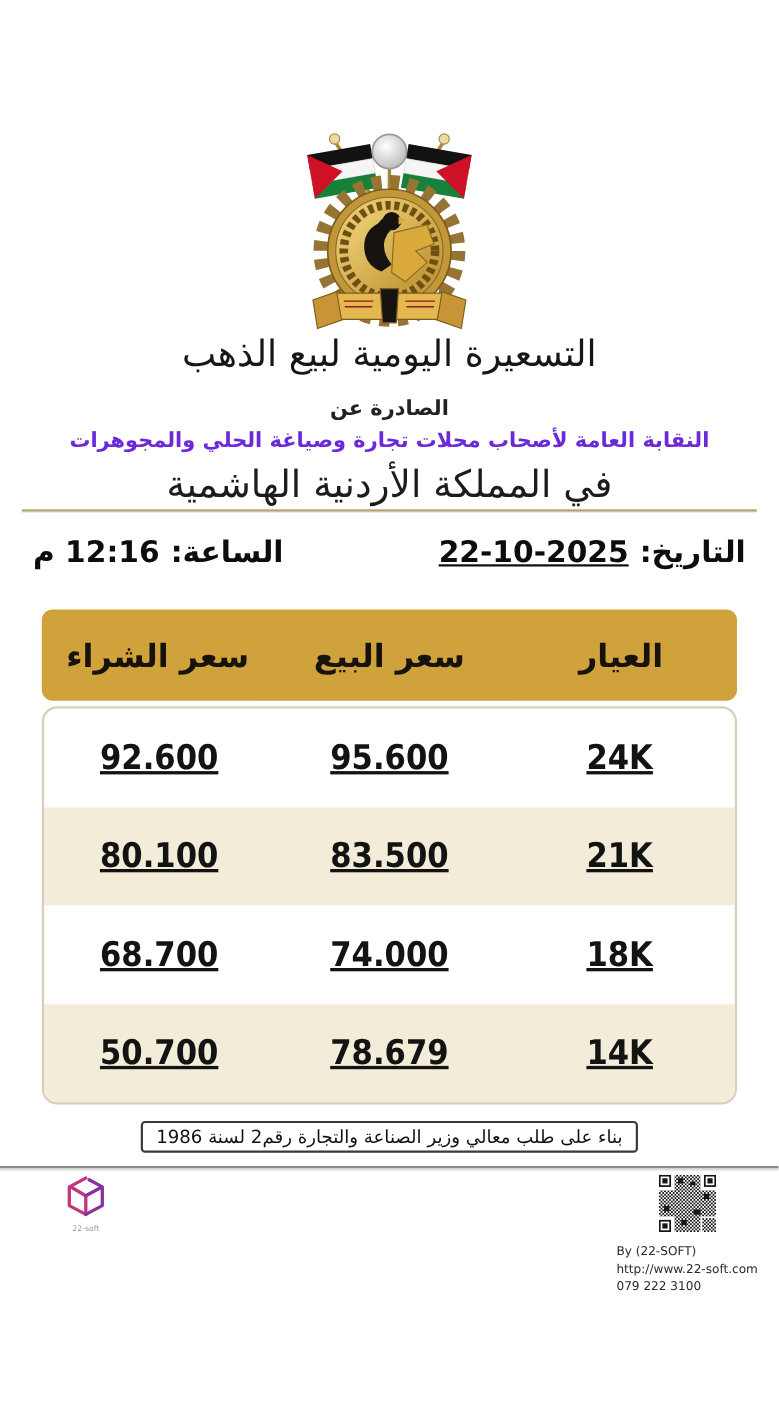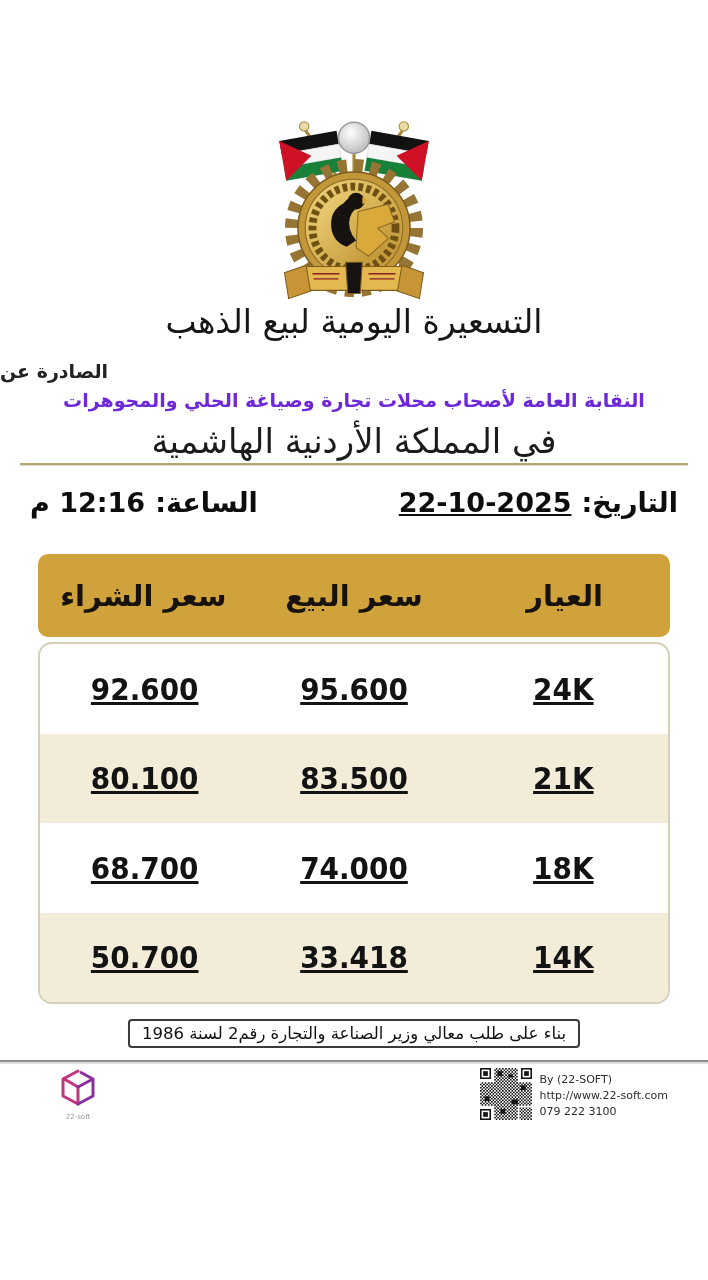--- a/index.html
+++ b/index.html
@@ -7,21 +7,21 @@
   .page {
     position:relative; width:708px; height:1280px; background:#ffffff;
     font-family:"DejaVu Sans", sans-serif; color:#111; overflow:hidden;
     margin:0 auto;
   }
   
   .emblem { position:absolute; top:116px; left:50%; transform:translateX(-50%); }
   
   .title   { position:absolute; top:302px; left:0; right:0; text-align:center;
              direction:rtl; font-size:33px; font-weight:normal; color:#161616; }
-  .sub1    { position:absolute; top:360px; left:0; right:0; text-align:left;
+  .sub1    { position:absolute; top:360px; left:0; right:0; text-align:center;
              direction:rtl; font-size:19px; font-weight:bold; color:#222; }
   .sub2    { position:absolute; top:389px; left:0; right:0; text-align:center;
              direction:rtl; font-size:19px; font-weight:bold; color:#6d28d9; }
   .sub3    { position:absolute; top:421px; left:0; right:0; text-align:center;
              direction:rtl; font-size:34px; font-weight:normal; color:#1c1c1c; }
   .gold-rule { position:absolute; top:463px; left:20px; right:20px; height:2px;
              background:#b5a86d; box-shadow:0 1px 1px rgba(0,0,0,.15); }
   
   .datetime { position:absolute; top:487px; left:30px; right:30px;
               direction:rtl; display:flex; justify-content:space-between;
@@ -46,22 +46,22 @@
   .note { position:absolute; top:1019px; left:50%; transform:translateX(-50%);
           border:2px solid #3a3a3a; border-radius:4px; padding:3px 12px;
           font-size:16.5px; direction:rtl; white-space:nowrap; color:#111;
           background:#fff; }
   .divider { position:absolute; top:1060px; left:0; right:0; height:2px;
           background:#8d8d8d; box-shadow:0 2px 1px rgba(0,0,0,.15); }
   
   .brand-left { position:absolute; top:1068px; left:55px; width:46px;
           text-align:center; }
   .brand-left .caption { font-size:7px; color:#9a9a9a; margin-top:1px; }
-  .vendor { position:absolute; top:1068px; right:40px; display:flex; gap:7px;
-          align-items:flex-end; }
+  .vendor { position:absolute; top:1068px; right:19px; display:flex; gap:7px;
+          align-items:center;flex-direction:column; }
   .vendor-text { font-size:11px; line-height:1.45; color:#2b2b2b;
           font-family:"DejaVu Sans", sans-serif; padding-top:3px; }
 </style>
 </head>
 <body>
 
 <div class="page">
 
   <div class="emblem">
     <svg width="168" height="192" viewBox="0 0 160 185">
@@ -164,21 +164,21 @@
       <span class="num">83.500</span>
       <span class="num">80.100</span>
     </div>
     <div class="trow">
       <span class="num">18K</span>
       <span class="num">74.000</span>
       <span class="num">68.700</span>
     </div>
     <div class="trow alt">
       <span class="num">14K</span>
-      <span class="num">33.418</span>
+      <span class="num">78.679</span>
       <span class="num">50.700</span>
     </div>
   </div>
 
   <div class="note">بناء على طلب معالي وزير الصناعة والتجارة رقم2 لسنة 1986</div>
   <div class="divider"></div>
 
   <div class="brand-left">
     <svg width="40" height="40" viewBox="0 0 40 40">
       <g fill="none" stroke-width="3" stroke-linejoin="round" stroke-linecap="round">

